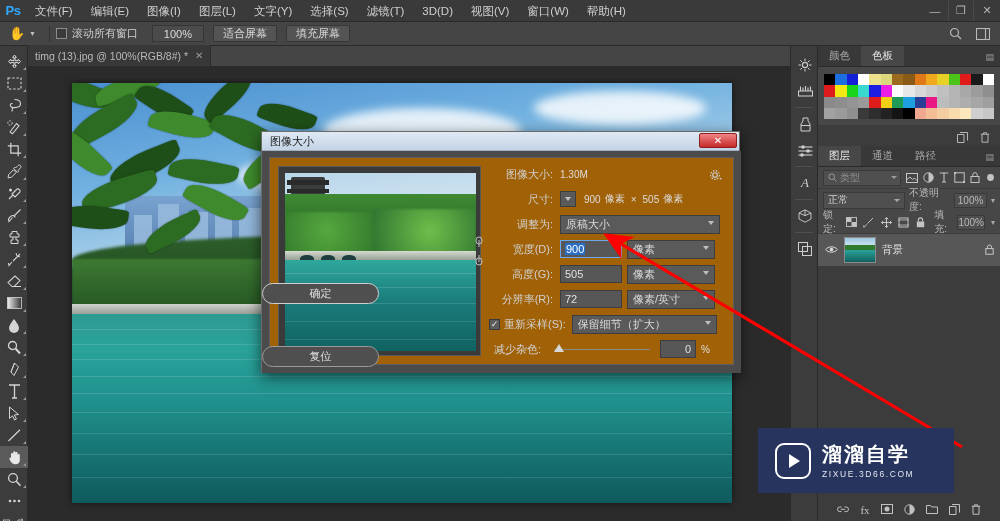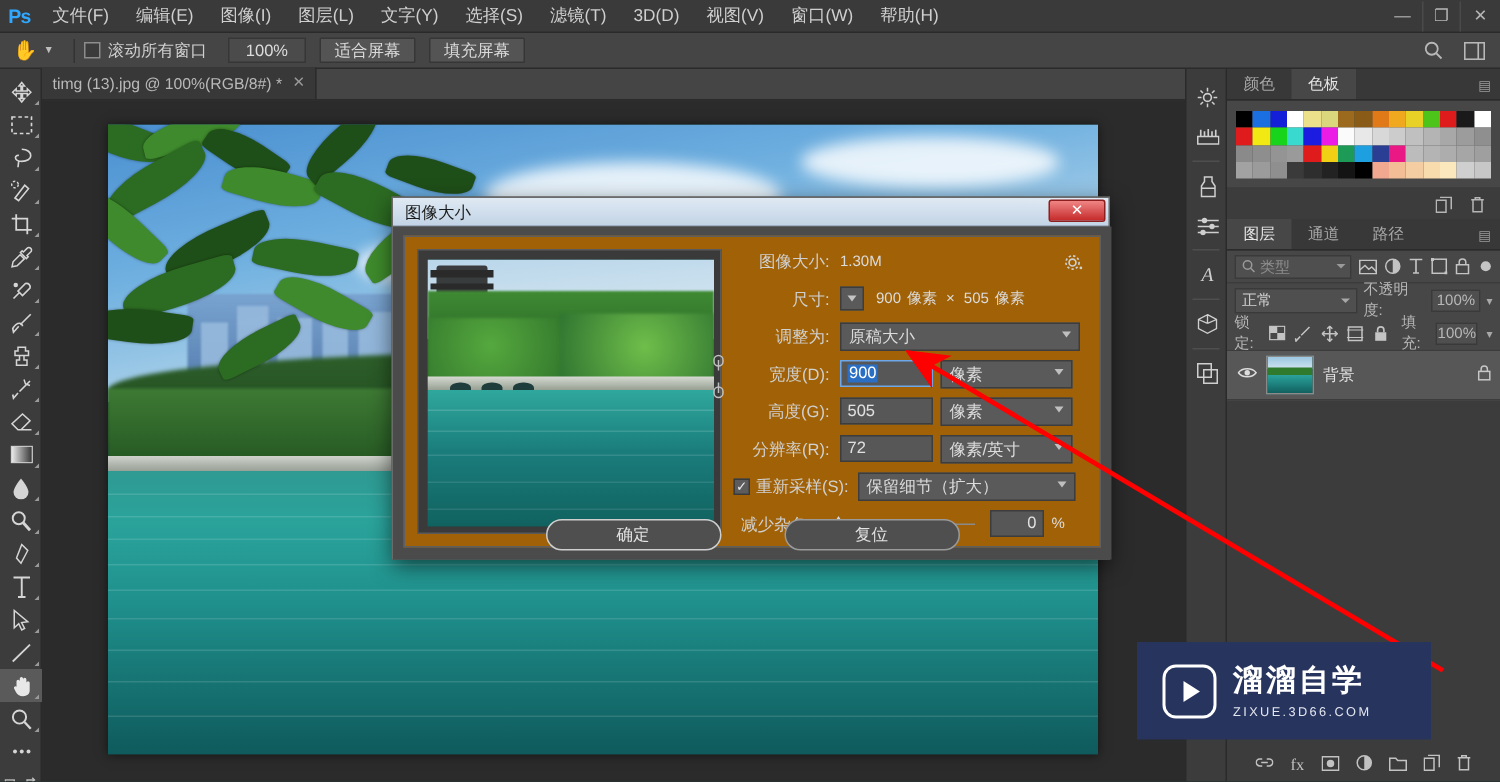--- a/index.html
+++ b/index.html
@@ -112,21 +112,21 @@
     display:flex; align-items:center; justify-content:center; }
   .minibtn .chv { width:0;height:0;border-left:3px solid transparent;border-right:3px solid transparent;border-top:4px solid #c4c4c4; }
   .gear { position:absolute; right:6px; top:5px; color:#cfcfcf; font-size:11px; }
   .linkchain { position:absolute; left:203px; top:78px; width:12px; height:30px; color:#c0c0c0; }
   .cbox2 { width:11px; height:11px; background:#5c5c5c; border:1px solid #3a3a3a;
     display:flex; align-items:center; justify-content:center; color:#e8e8e8; font-size:9px; }
   .slider-track { flex:1; height:1px; background:#8a8a8a; margin:0 6px; position:relative; }
   .slider-knob { position:absolute; left:0; top:-5px; width:0;height:0;
     border-left:5px solid transparent; border-right:5px solid transparent; border-bottom:8px solid #d8d8d8; }
   .dlg-btns { position:absolute; left:0; bottom:6px; width:479px; display:flex;
-    justify-content:center; gap:42px; }
+    justify-content:center; gap:42px;flex-direction:column; }
   .dbtn { width:117px; height:21px; border:1px solid #9a9a9a; border-radius:11px;
     background:#4f4f4f; color:#e2e2e2; font-size:11px; display:flex; align-items:center; justify-content:center; }
   .dbtn.primary { border-color:#cfcfcf; }
 
   
   .rail { position:absolute; left:790px; top:46px; width:28px; height:475px;
     background:#3c3c3c; border-left:1px solid #2a2a2a; border-right:1px solid #2a2a2a; padding-top:6px; }
   .railicon { width:28px; height:26px; display:flex; align-items:center; justify-content:center; color:#cfcfcf; }
   .railsep { height:1px; background:#4e4e4e; margin:3px 4px; }
 

